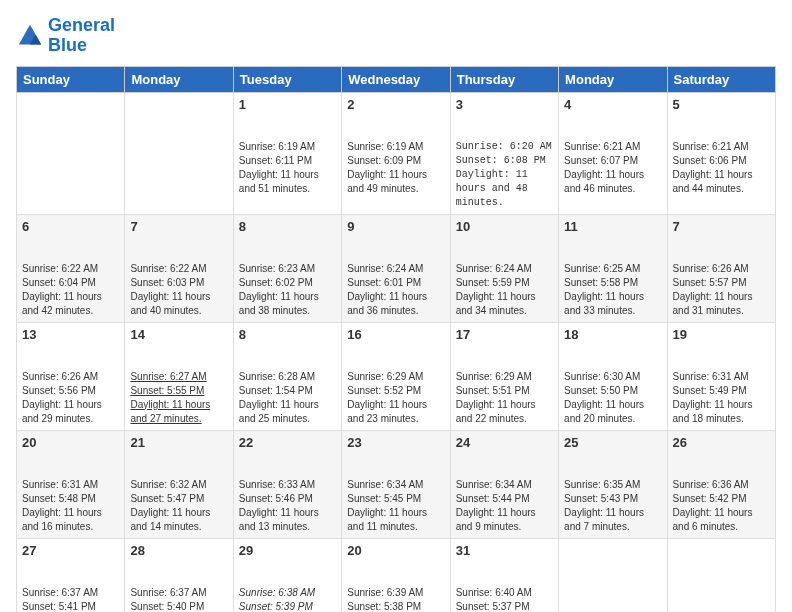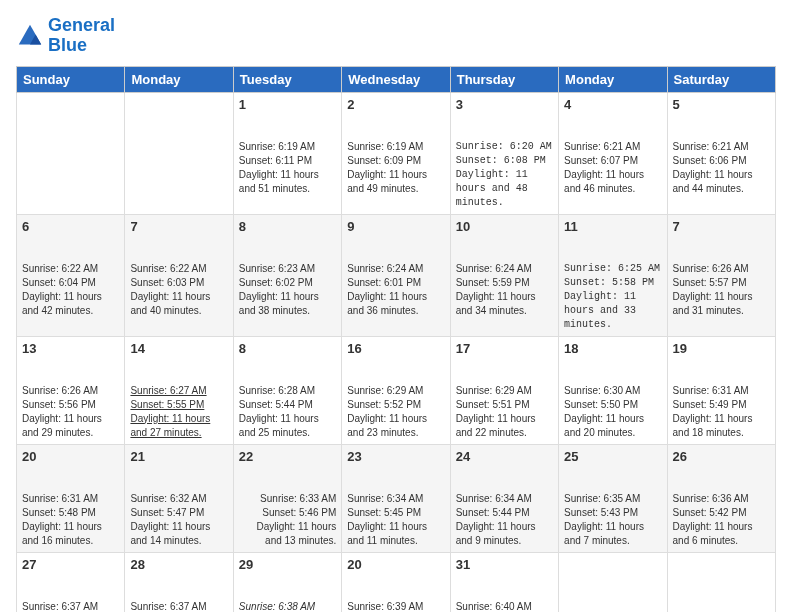--- a/index.html
+++ b/index.html
@@ -191,21 +191,21 @@
 Daylight: 11 hours and 36 minutes.</div>
           </td>
           <td>
             <span class="day-number">10</span>
             <div class="day-info" style="white-space: pre-line;">Sunrise: 6:24 AM
 Sunset: 5:59 PM
 Daylight: 11 hours and 34 minutes.</div>
           </td>
           <td>
             <span class="day-number">11</span>
-            <div class="day-info" style="white-space: pre-line; font-family: Liberation Mono, monospace;">Sunrise: 6:25 AM
+            <div class="day-info" style="white-space: pre-line;">Sunrise: 6:25 AM
 Sunset: 5:58 PM
 Daylight: 11 hours and 33 minutes.</div>
           </td>
           <td>
             <span class="day-number">7</span>
             <div class="day-info" style="white-space: pre-line;">Sunrise: 6:26 AM
 Sunset: 5:57 PM
 Daylight: 11 hours and 31 minutes.</div>
           </td>
         </tr>
@@ -218,21 +218,21 @@
           </td>
           <td>
             <span class="day-number">14</span>
             <div class="day-info" style="white-space: pre-line; text-decoration: underline;">Sunrise: 6:27 AM
 Sunset: 5:55 PM
 Daylight: 11 hours and 27 minutes.</div>
           </td>
           <td>
             <span class="day-number">8</span>
             <div class="day-info" style="white-space: pre-line;">Sunrise: 6:28 AM
-Sunset: 5:44 PM
+Sunset: 1:54 PM
 Daylight: 11 hours and 25 minutes.</div>
           </td>
           <td>
             <span class="day-number">16</span>
             <div class="day-info" style="white-space: pre-line;">Sunrise: 6:29 AM
 Sunset: 5:52 PM
 Daylight: 11 hours and 23 minutes.</div>
           </td>
           <td>
             <span class="day-number">17</span>
@@ -261,21 +261,21 @@
 Daylight: 11 hours and 16 minutes.</div>
           </td>
           <td>
             <span class="day-number">21</span>
             <div class="day-info" style="white-space: pre-line;">Sunrise: 6:32 AM
 Sunset: 5:47 PM
 Daylight: 11 hours and 14 minutes.</div>
           </td>
           <td>
             <span class="day-number">22</span>
-            <div class="day-info" style="white-space: pre-line; text-align: right;">Sunrise: 6:33 AM
+            <div class="day-info" style="white-space: pre-line;">Sunrise: 6:33 AM
 Sunset: 5:46 PM
 Daylight: 11 hours and 13 minutes.</div>
           </td>
           <td>
             <span class="day-number">23</span>
             <div class="day-info" style="white-space: pre-line;">Sunrise: 6:34 AM
 Sunset: 5:45 PM
 Daylight: 11 hours and 11 minutes.</div>
           </td>
           <td>

